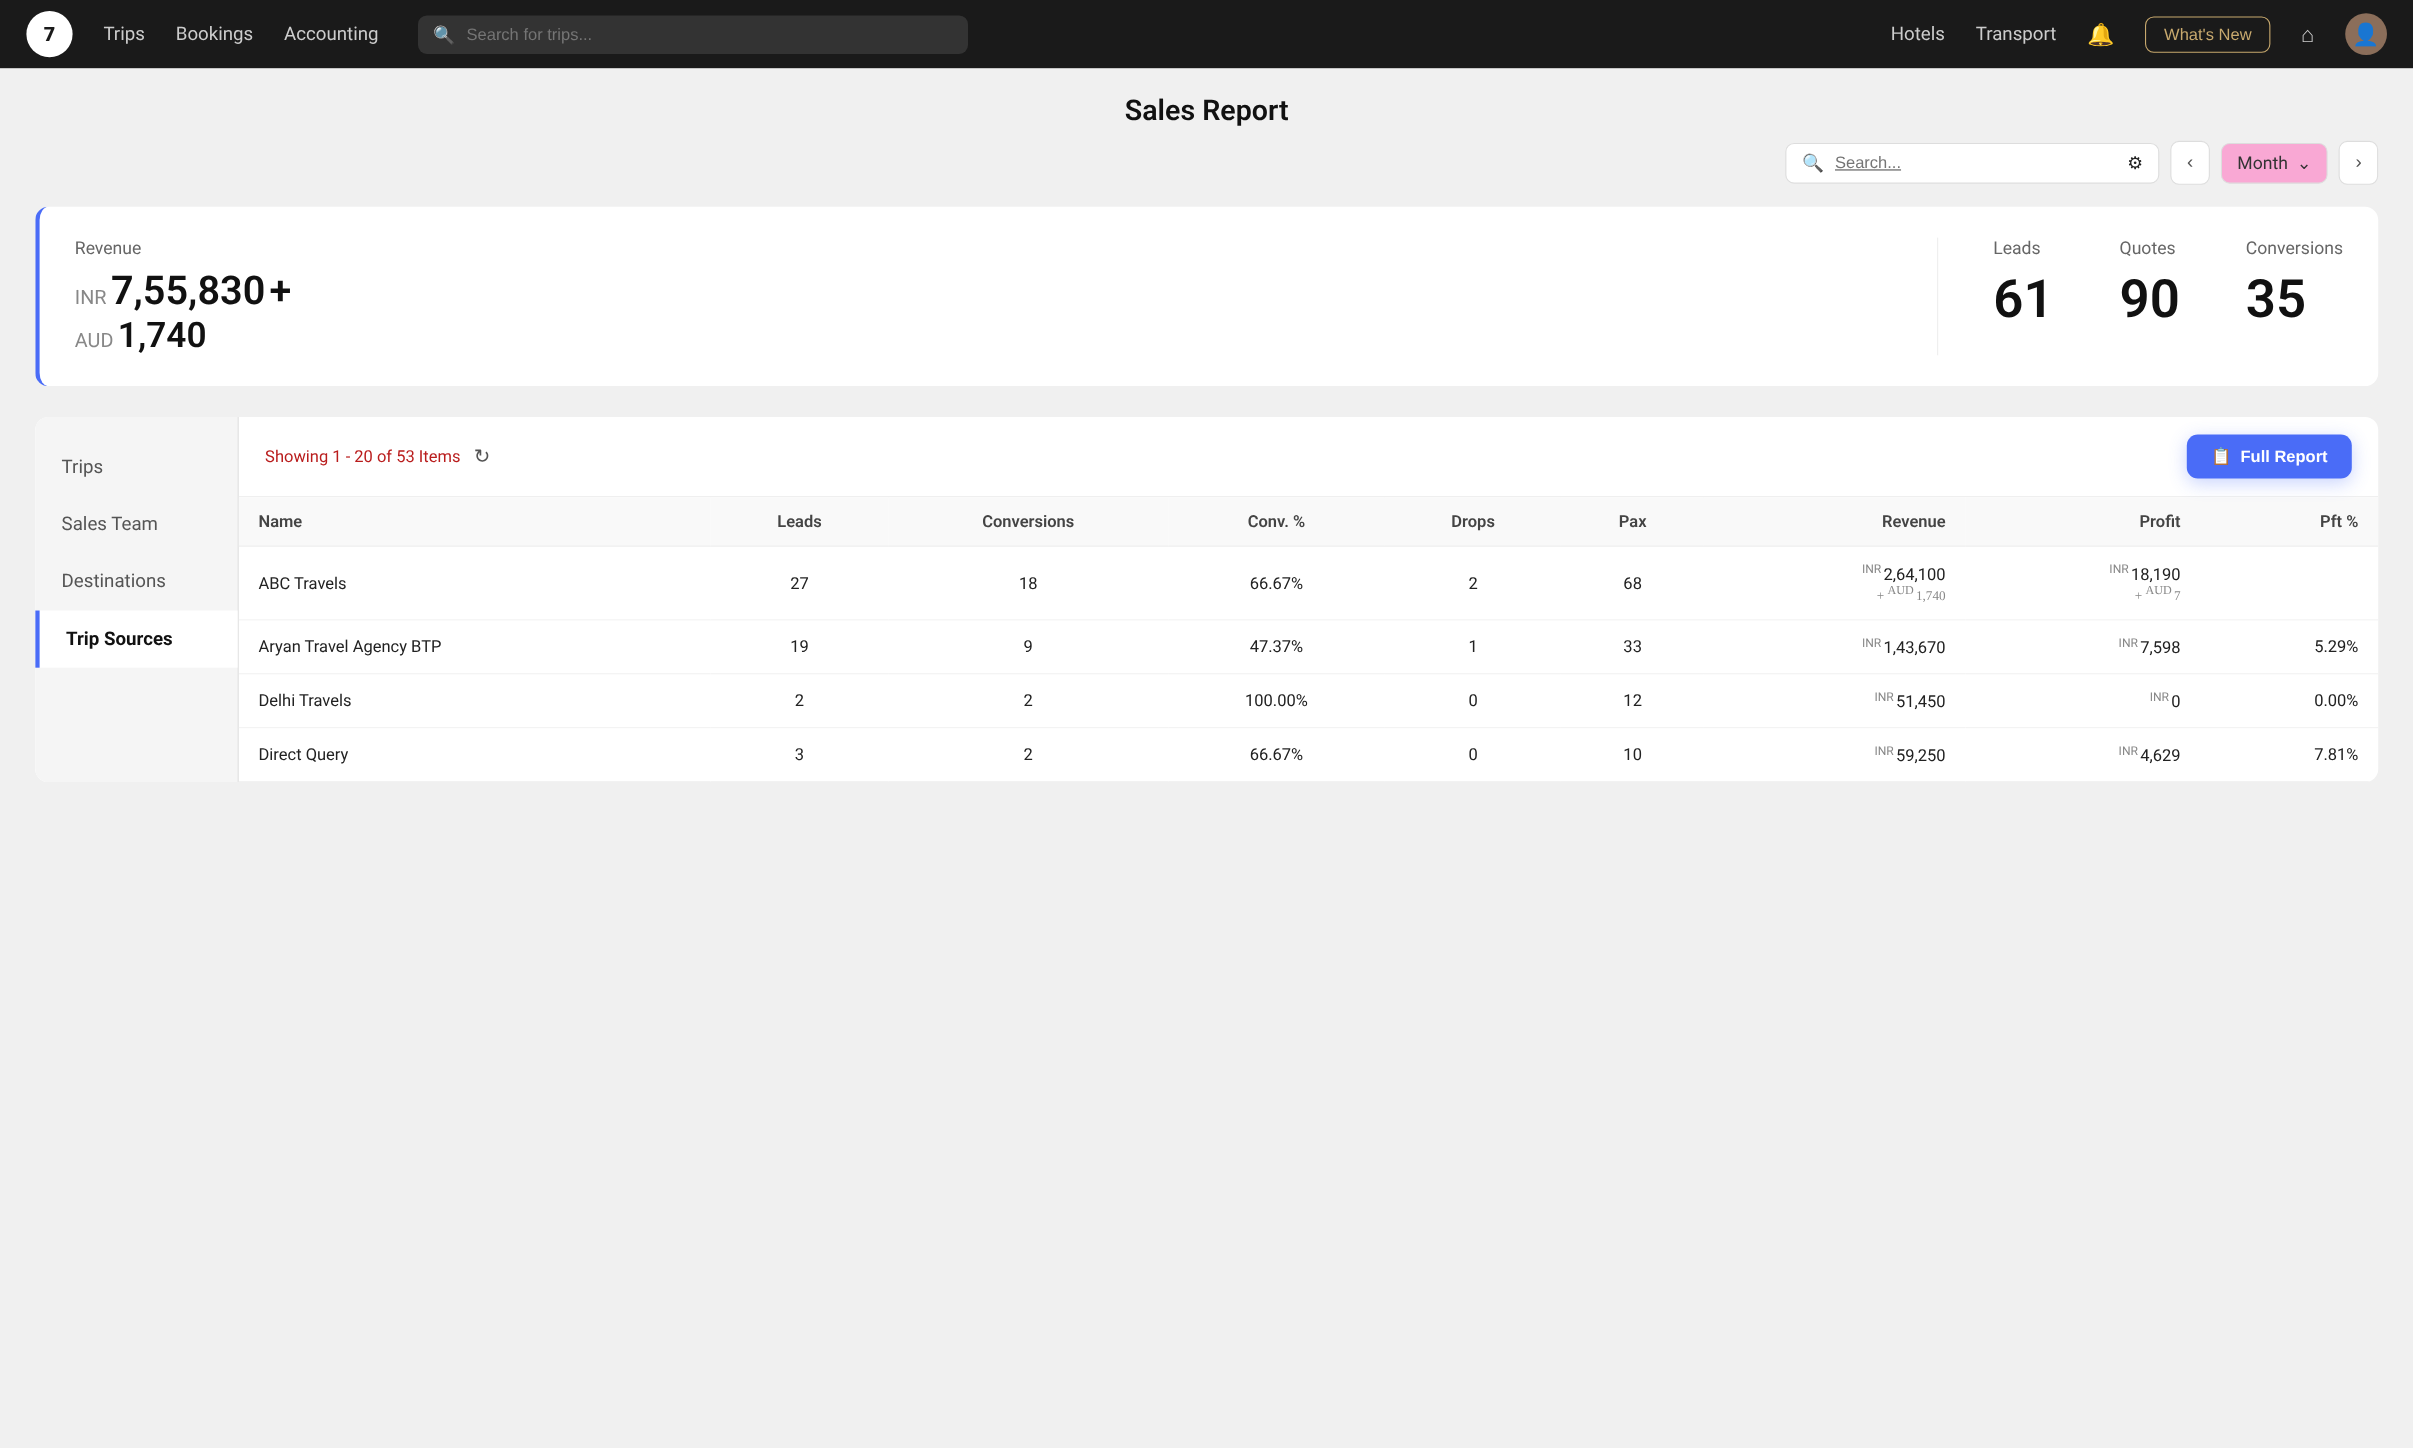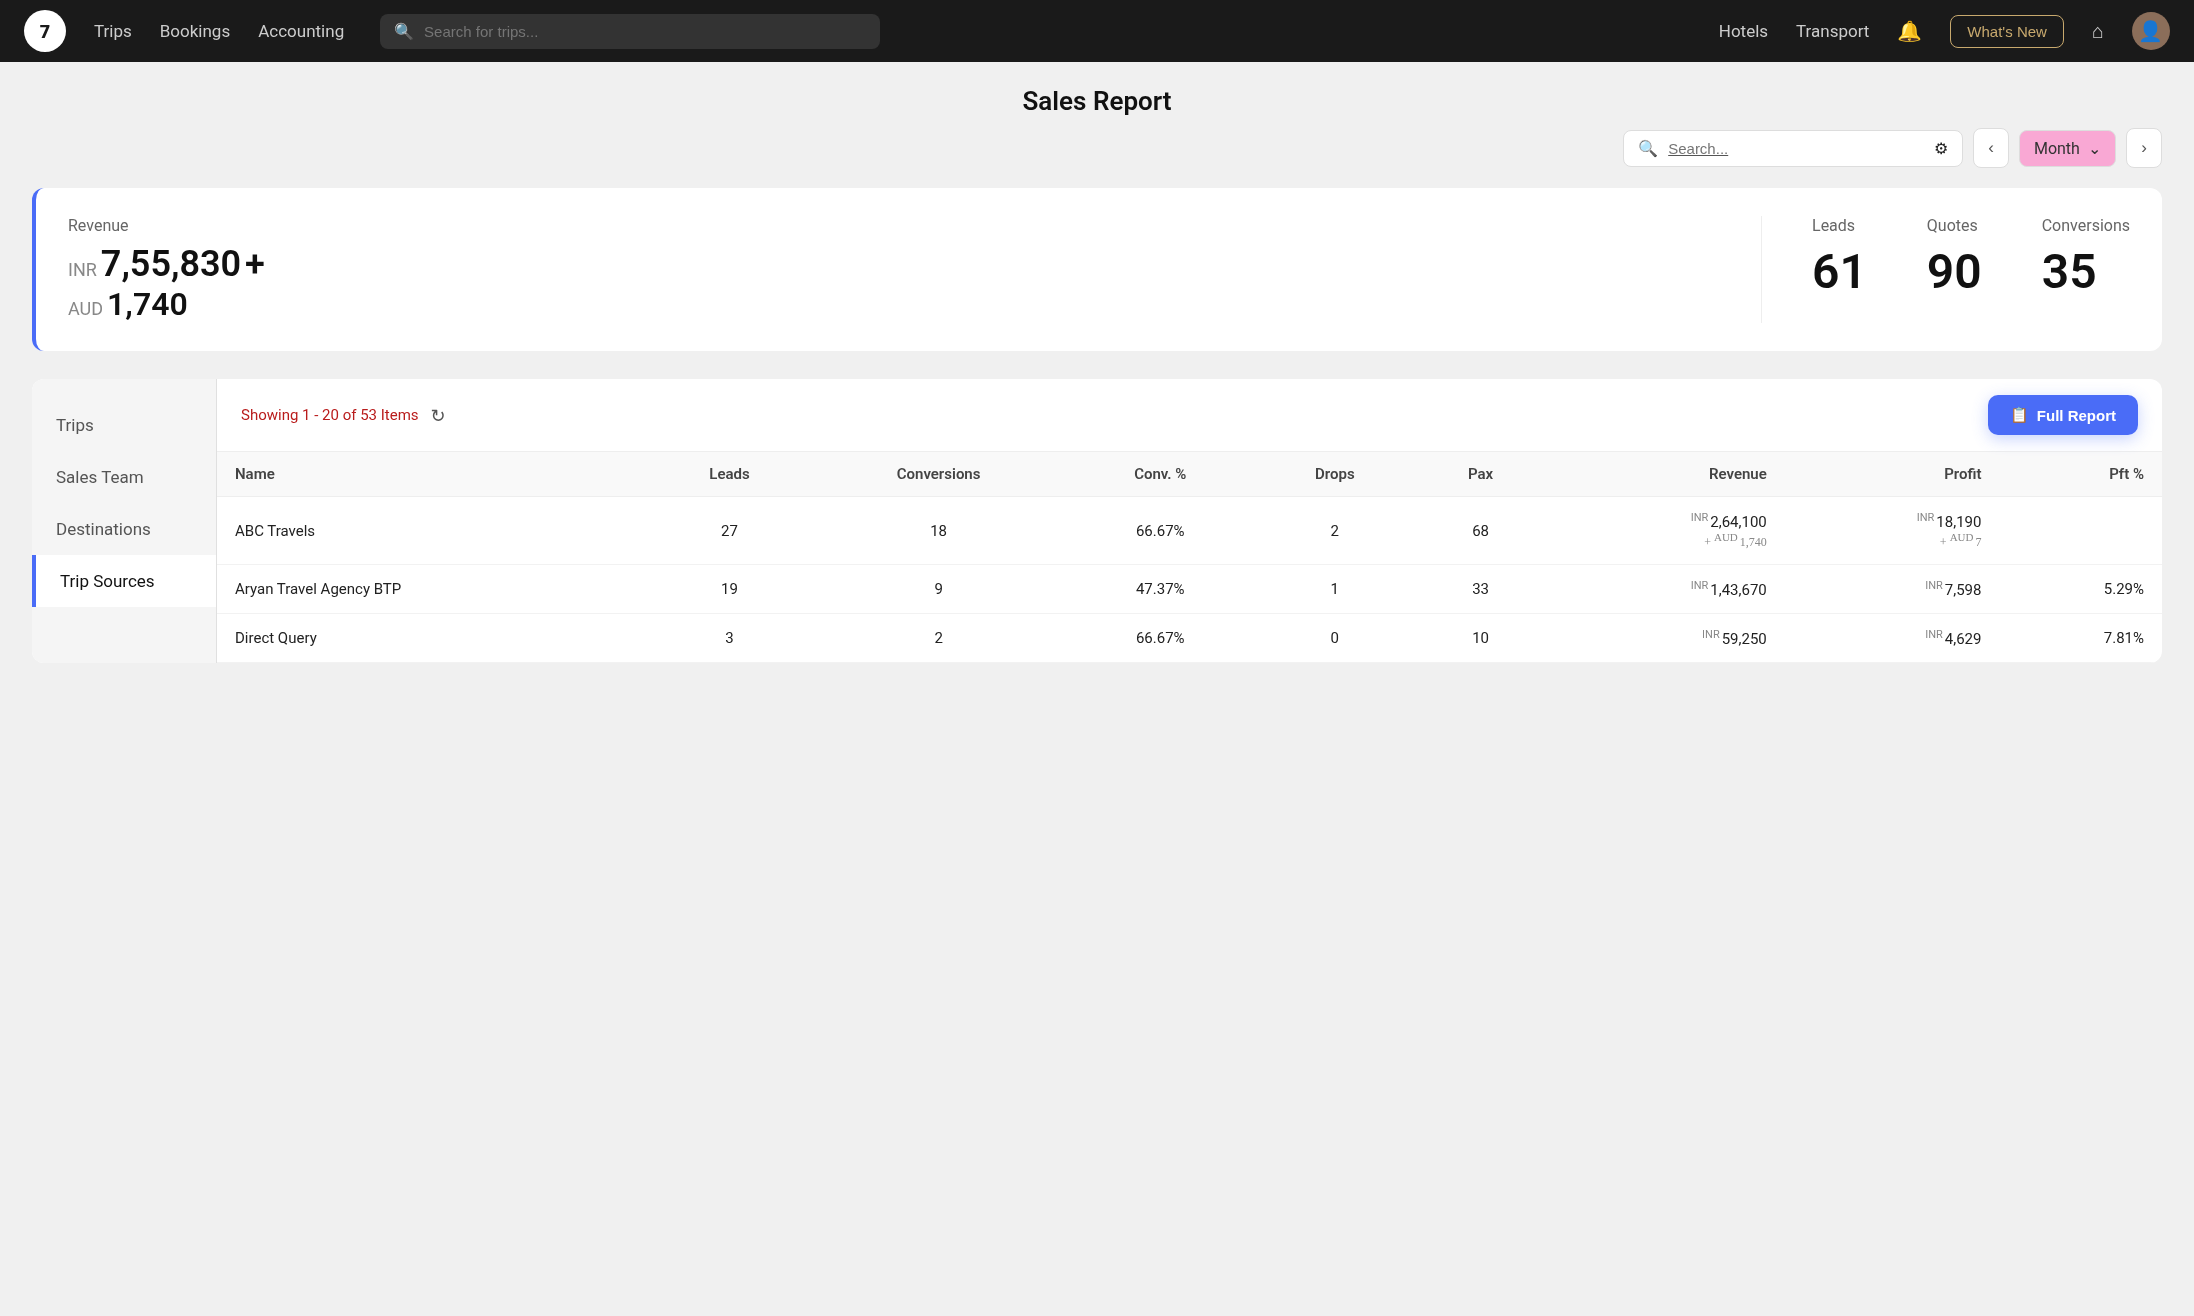--- a/index.html
+++ b/index.html
@@ -206,21 +206,21 @@
     }
     .sidebar-item {
       padding: 16px 24px;
       font-size: 17px;
       color: #555;
       cursor: pointer;
     }
     .sidebar-item.active {
       background: #fff;
       color: #111;
-      font-weight: 400;
+      font-weight: 700;
       border-left: 4px solid #4a6cf7;
     }
 
     
     .table-area {
       flex: 1;
       overflow: hidden;
     }
     .table-header-bar {
       display: flex;
@@ -421,20 +421,37 @@
       <span class="currency-prefix">INR</span>1,43,670
       
     </td>
     <td class="right">
       <span class="currency-prefix">INR</span>7,598
       
     </td>
     <td class="right">5.29%</td>
   </tr>
             <tr>
+    <td>Delhi Travels</td>
+    <td class="center">2</td>
+    <td class="center conv-blue">2</td>
+    <td class="center">100.00%</td>
+    <td class="center drops-red">0</td>
+    <td class="center">12</td>
+    <td class="right">
+      <span class="currency-prefix">INR</span>51,450
+      
+    </td>
+    <td class="right">
+      <span class="currency-prefix">INR</span>0
+      
+    </td>
+    <td class="right">0.00%</td>
+  </tr>
+            <tr>
     <td>Direct Query</td>
     <td class="center">3</td>
     <td class="center conv-blue">2</td>
     <td class="center">66.67%</td>
     <td class="center drops-red">0</td>
     <td class="center">10</td>
     <td class="right">
       <span class="currency-prefix">INR</span>59,250
       
     </td>

